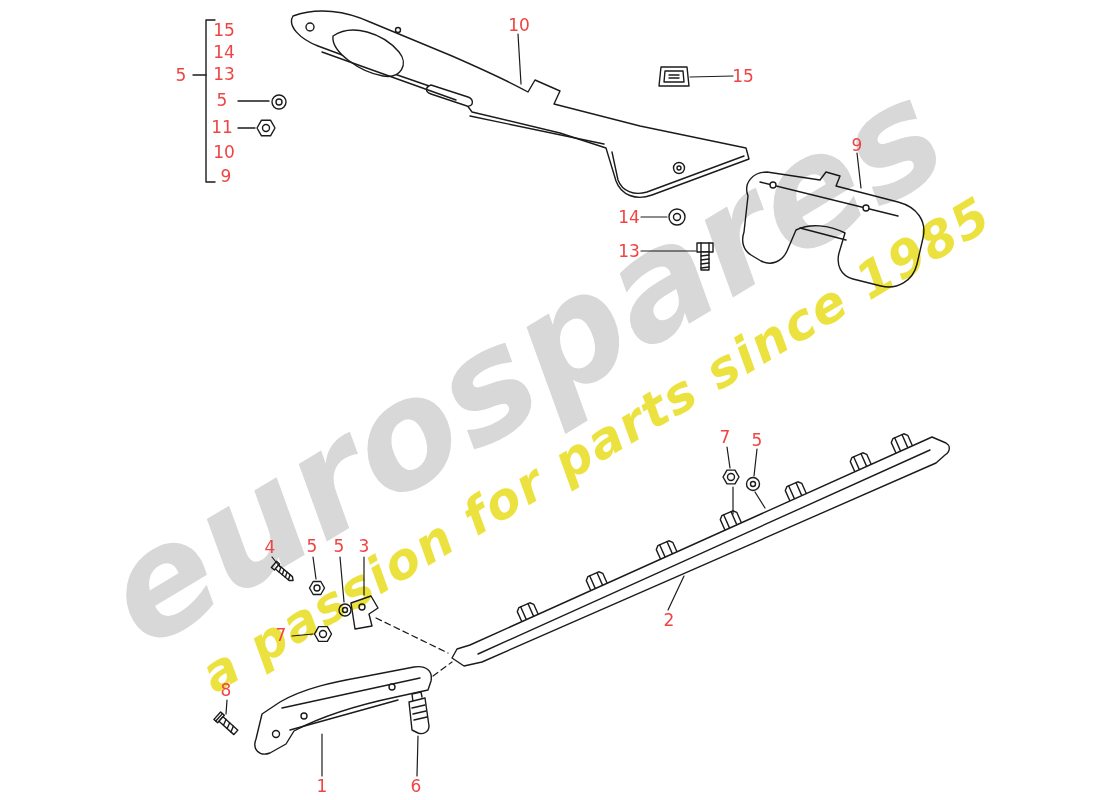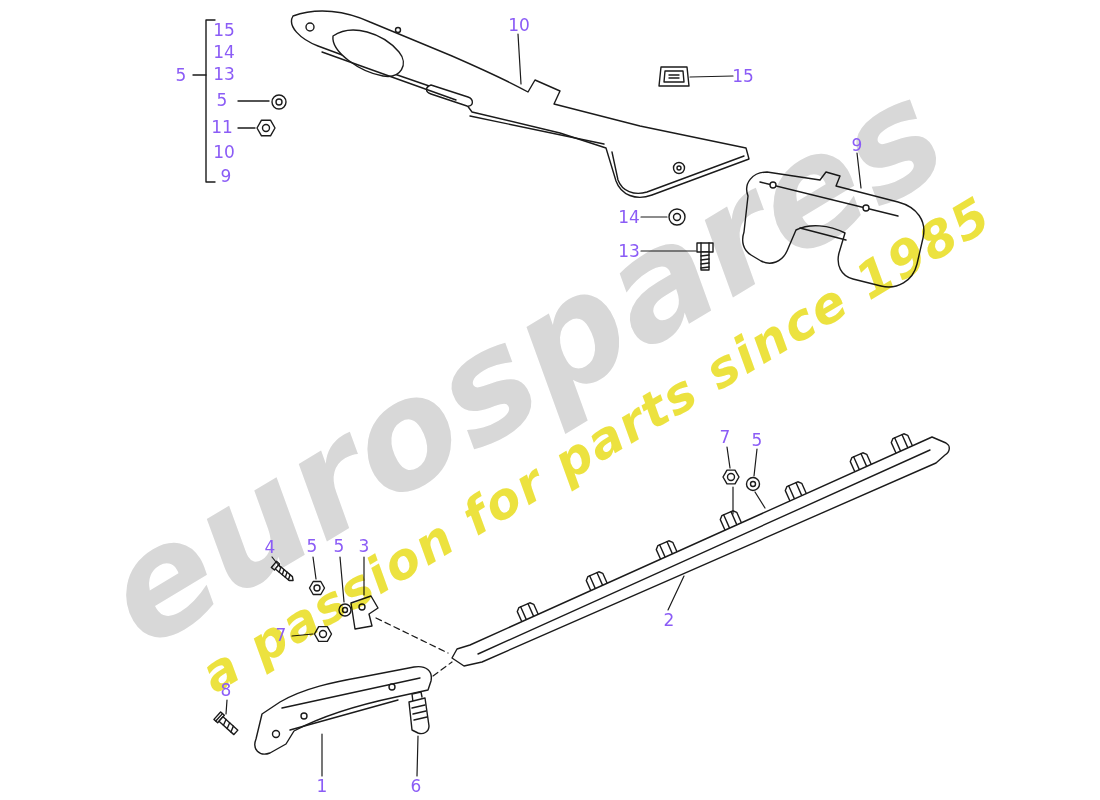--- a/index.html
+++ b/index.html
@@ -4,21 +4,21 @@
 <style>
   * { margin:0; padding:0; box-sizing:border-box; }
   html,body { width:1100px; height:800px; background:#ffffff; overflow:hidden; }
   .canvas {
     position:relative; width:1100px; height:800px; background:#ffffff;
     font-family:"DejaVu Sans", sans-serif;
   }
   .art { position:absolute; left:0; top:0; width:1100px; height:800px; }
   .callout {
     position:absolute; transform:translate(-50%,-50%);
-    font-size:17px; color:#8b5cf6; cursor:pointer; user-select:none;
+    font-size:17px; color:#ef4444; cursor:pointer; user-select:none;
     font-family:"DejaVu Sans", sans-serif;
   }
   .watermark {
     position:absolute; left:0; top:0; width:1100px; height:800px;
     pointer-events:none; mix-blend-mode:multiply; z-index:5;
   }
   .wm-inner {
     position:absolute; left:540px; top:390px;
     transform:translate(-50%,-50%) rotate(-31deg);
     text-align:center; white-space:nowrap;

